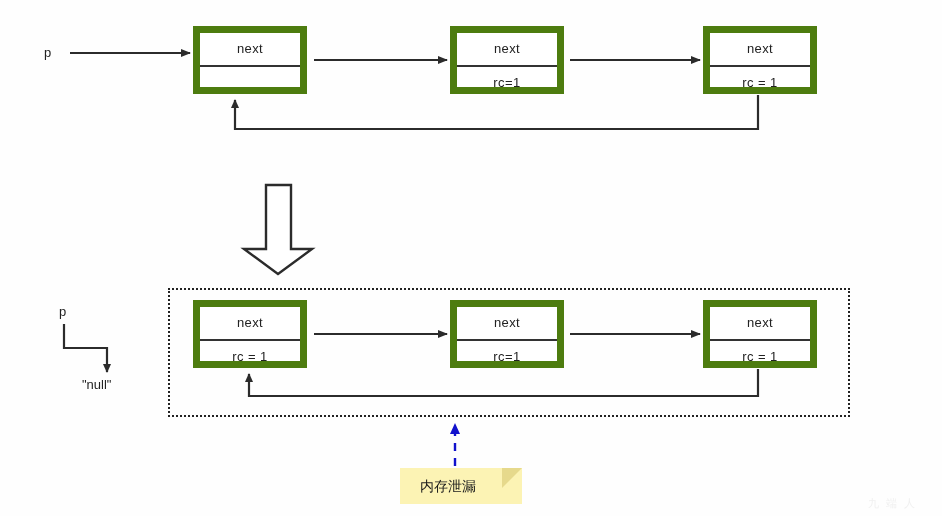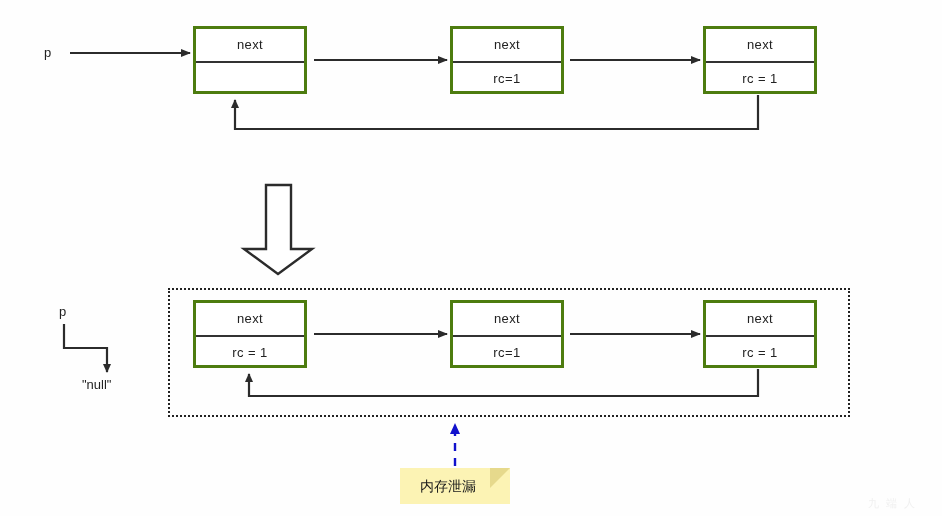--- a/index.html
+++ b/index.html
@@ -21,21 +21,21 @@
     position: absolute;
     left: 0;
     top: 0;
     width: 942px;
     height: 516px;
   }
   
   .node {
     position: absolute;
     box-sizing: border-box;
-    border: 3px solid #4d7c0f;
+    border: 7px solid #4d7c0f;
     background: #ffffff;
   }
   .node .cell {
     box-sizing: border-box;
     height: 34px;
     line-height: 32px;
     text-align: center;
     font-size: 13px;
     color: #222222;
     letter-spacing: 0.4px;
@@ -55,21 +55,21 @@
     position: absolute;
     box-sizing: border-box;
     border: 2px dotted #222222;
     background: transparent;
   }
   
   .note {
     position: absolute;
     box-sizing: border-box;
     background: #fcf3b4;
-    width: 110px;
+    width: 122px;
     height: 36px;
   }
   .note .note-text {
     position: absolute;
     left: 0;
     top: 0;
     width: 96px;
     height: 36px;
     line-height: 36px;
     text-align: center;

